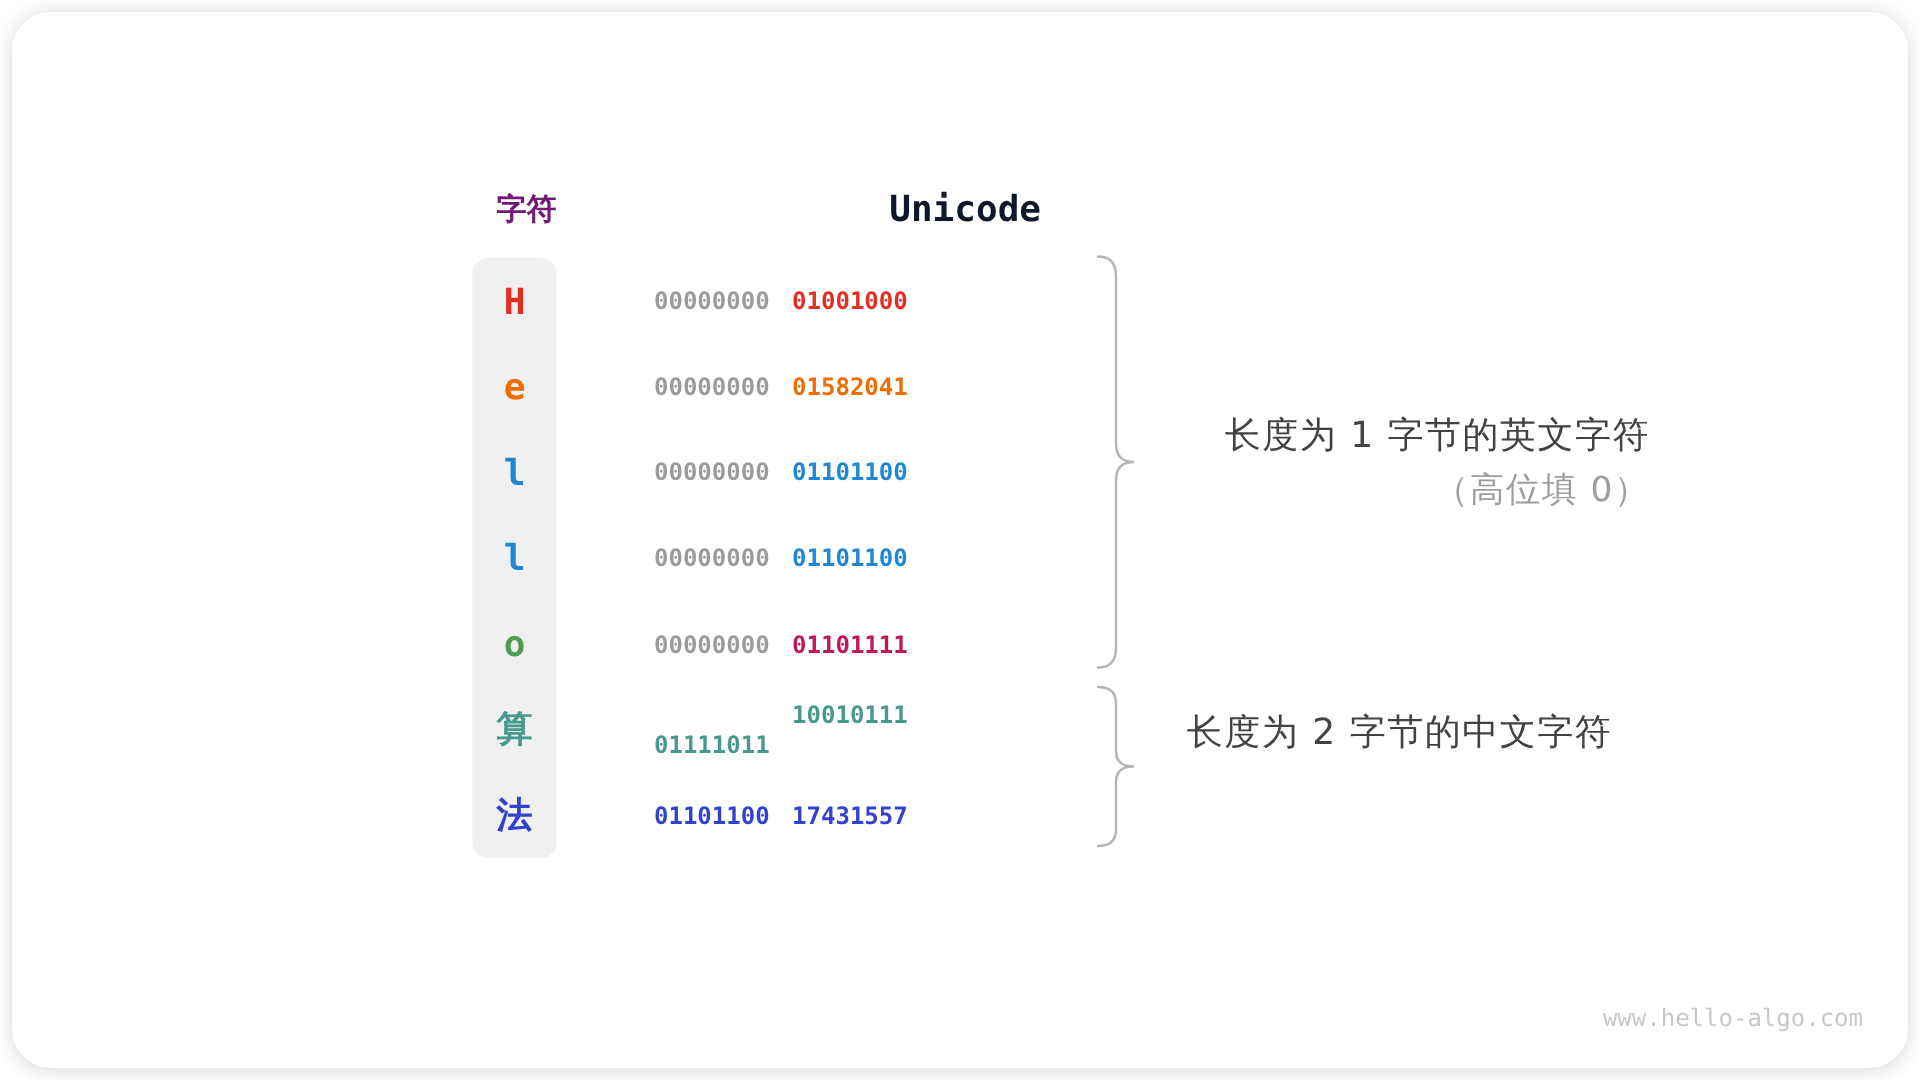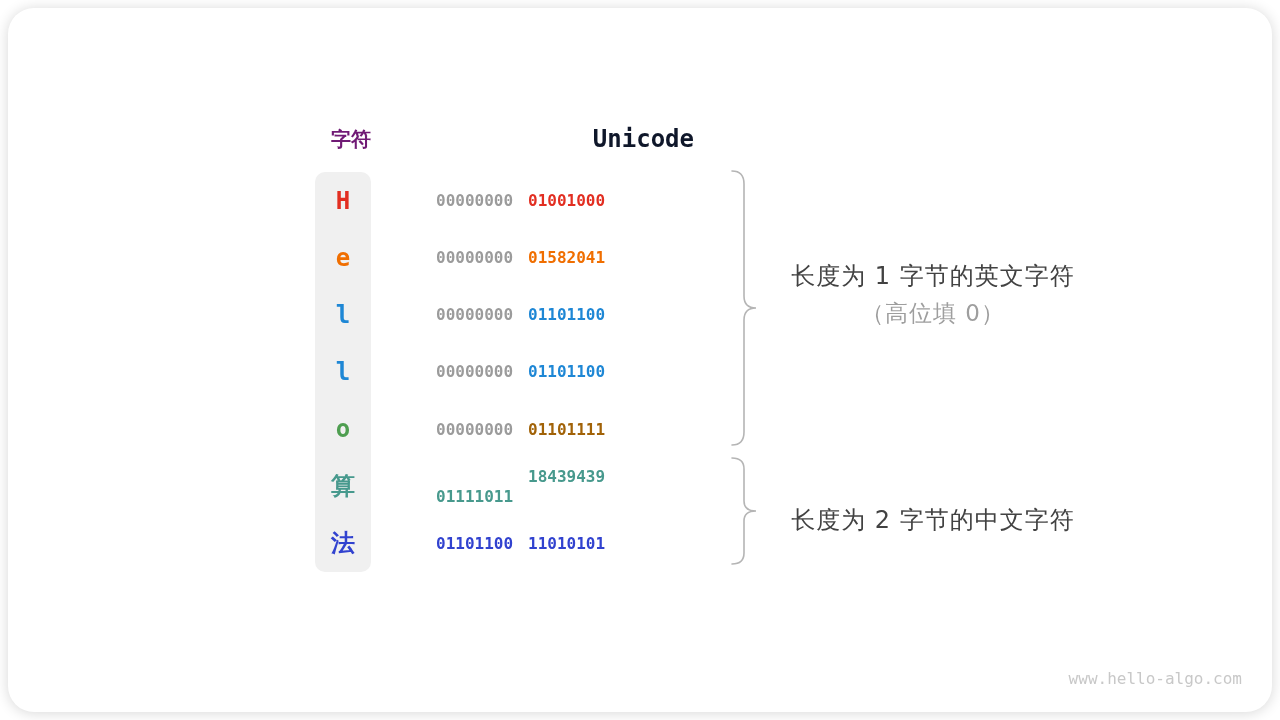--- a/index.html
+++ b/index.html
@@ -88,22 +88,22 @@
     letter-spacing: 1px;
   }
   .annotation .line2 {
     margin-top: 6px;
     font-size: 23px;
     font-weight: normal;
     color: #9e9e9e;
     line-height: 30px;
     letter-spacing: 1px;
   }
-  .ann-1 { top: 252px; }
-  .ann-2 { top: 496px; }
+  .ann-1 { top: 266px; text-align: right; }
+  .ann-2 { top: 464px; }
   
   .watermark {
     position: absolute;
     right: 30px;
     bottom: 24px;
     font-family: "DejaVu Sans Mono", "Liberation Mono", monospace;
     font-size: 16px;
     color: #c8c8c8;
   }
 </style>
@@ -144,35 +144,35 @@
         <div class="cell-char" style="color: rgb(30, 135, 213);">l</div>
         <div class="cell-binary">
           <span style="color: rgb(155, 155, 155);">00000000</span>
           <span style="color: rgb(30, 135, 213);">01101100</span>
         </div>
       </div>
       <div class="row">
         <div class="cell-char" style="color: rgb(78, 158, 80);">o</div>
         <div class="cell-binary">
           <span style="color: rgb(155, 155, 155);">00000000</span>
-          <span style="color: #a16207;">01101111</span>
+          <span style="color: #be185d;">01101111</span>
         </div>
       </div>
       <div class="row">
         <div class="cell-char" style="color: rgb(71, 153, 141);">算</div>
         <div class="cell-binary">
           <span style="color: rgb(71, 153, 141); margin-top: 20px;">01111011</span>
-          <span style="color: rgb(71, 153, 141);">18439439</span>
+          <span style="color: rgb(71, 153, 141);">10010111</span>
         </div>
       </div>
       <div class="row">
         <div class="cell-char" style="color: rgb(49, 66, 207);">法</div>
         <div class="cell-binary">
           <span style="color: rgb(49, 66, 207);">01101100</span>
-          <span style="color: rgb(49, 66, 207);">11010101</span>
+          <span style="color: rgb(49, 66, 207);">17431557</span>
         </div>
       </div>
     </div>
 
   <div class="brace" style="left:722px; top:162px;">
     <svg width="28" height="276" viewBox="0 0 28 276">
       <path d="M2,1 Q14,1 14,14 L14,126 Q14,138 26,138 Q14,138 14,150 L14,262 Q14,275 2,275" fill="none" stroke="#b5b5b5" stroke-width="1.6" stroke-linecap="round"></path>
     </svg>
   </div>
 

